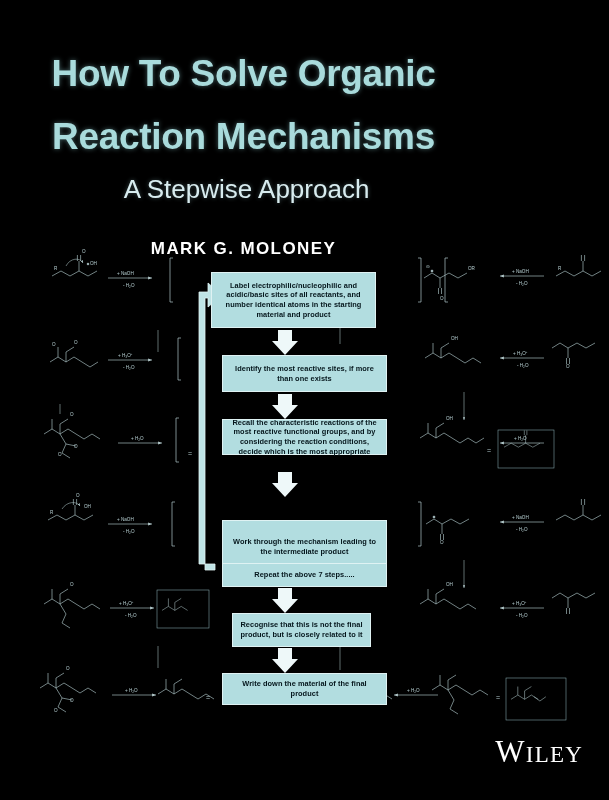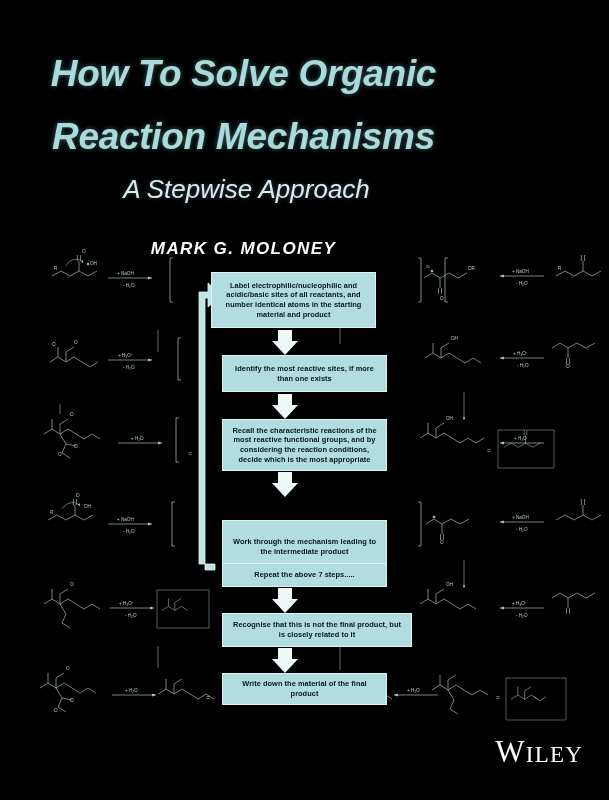--- a/index.html
+++ b/index.html
@@ -31,21 +31,20 @@
     height: 800px;
   }
 
   
   #title-block {
     position: absolute;
     top: 0; left: 0;
     width: 487px;
     z-index: 5;
     text-align: center;
-    font-style: italic;
   }
   .title-line {
     color: #a9dbdc;
     font-weight: bold;
     font-size: 37px;
     line-height: 44px;
     letter-spacing: -0.3px;
     text-shadow: 0 0 5px rgba(150,215,220,0.45);
     white-space: nowrap;
   }
@@ -377,33 +376,33 @@
     </svg>
 
     <div class="flow-box" style="left:211px; top:272px; width:165px; height:56px;">
       <span>Label electrophilic/nucleophilic and acidic/basic sites of all reactants, and number identical atoms in the starting material and product</span>
     </div>
 
     <div class="flow-box" style="left:222px; top:355px; width:165px; height:37px;">
       <span>Identify the most reactive sites, if more than one exists</span>
     </div>
 
-    <div class="flow-box" style="left:222px; top:419px; width:165px; height:52px;">
+    <div class="flow-box" style="left:222px; top:419px; width:165px; height:36px;">
       <span>Recall the characteristic reactions of the most reactive functional groups, and by considering the reaction conditions, decide which is the most appropriate</span>
     </div>
 
     <div class="flow-box" style="left:222px; top:520px; width:165px; height:54px;">
       <span>Work through the mechanism leading to the intermediate product</span>
     </div>
 
     <div class="flow-box" style="left:222px; top:563px; width:165px; height:24px;">
       <span>Repeat the above 7 steps.....</span>
     </div>
 
-    <div class="flow-box" style="left:222px; top:613px; width:190px; height:34px;">
+    <div class="flow-box" style="left:232px; top:613px; width:139px; height:34px;">
       <span>Recognise that this is not the final product, but is closely related to it</span>
     </div>
 
     <div class="flow-box" style="left:222px; top:673px; width:165px; height:32px;">
       <span>Write down the material of the final product</span>
     </div>
   </div>
 
   <div id="title-block">
     <div class="title-line" id="title-line-1">How To Solve Organic</div>

